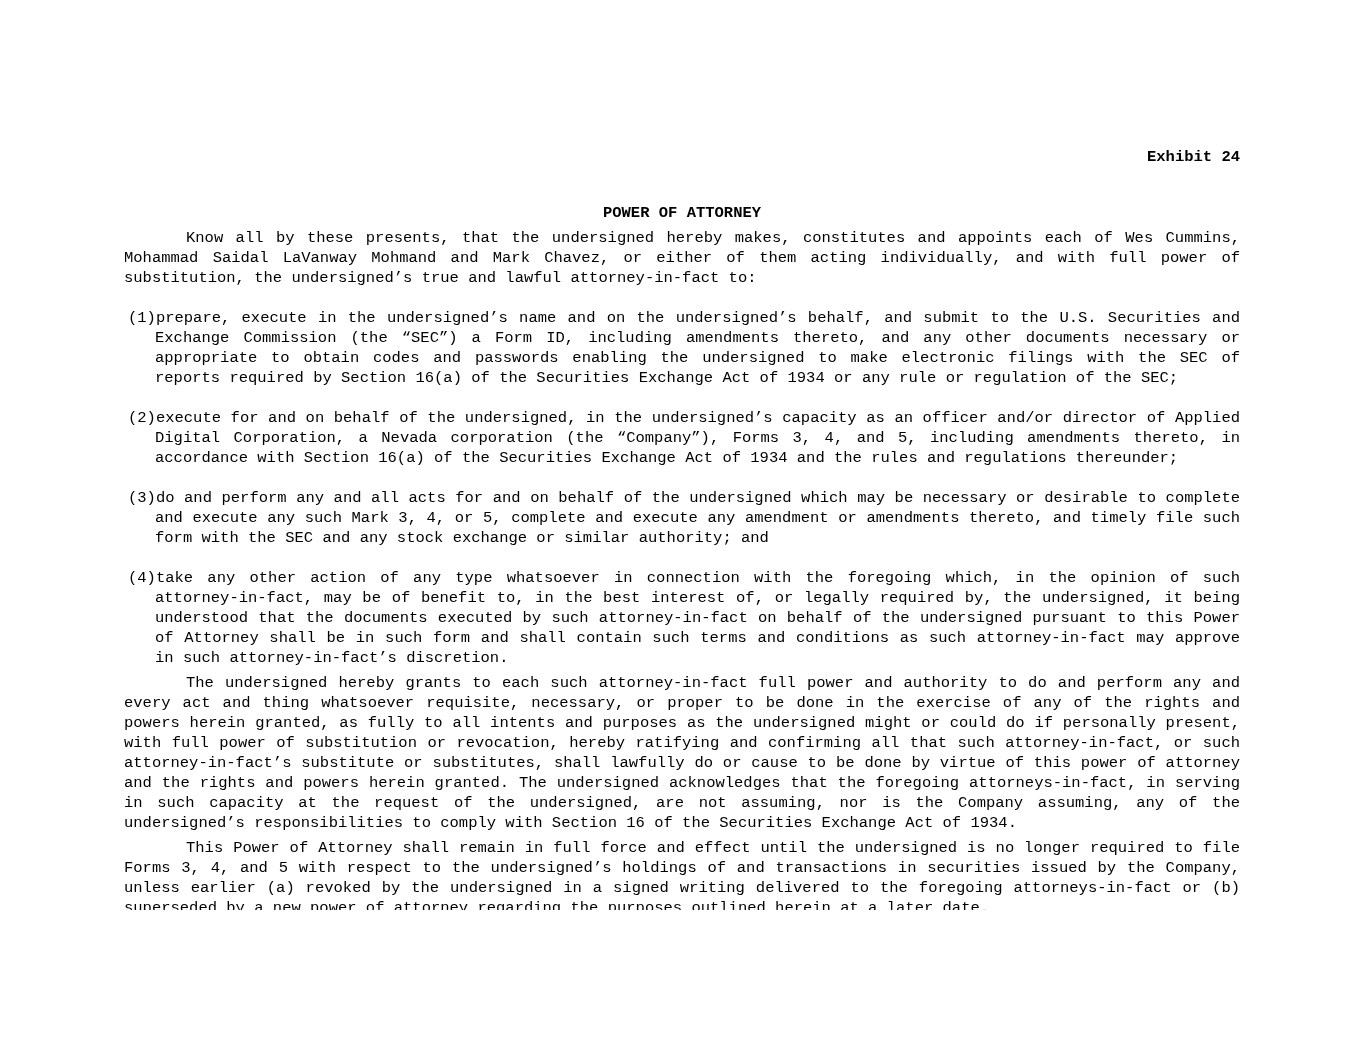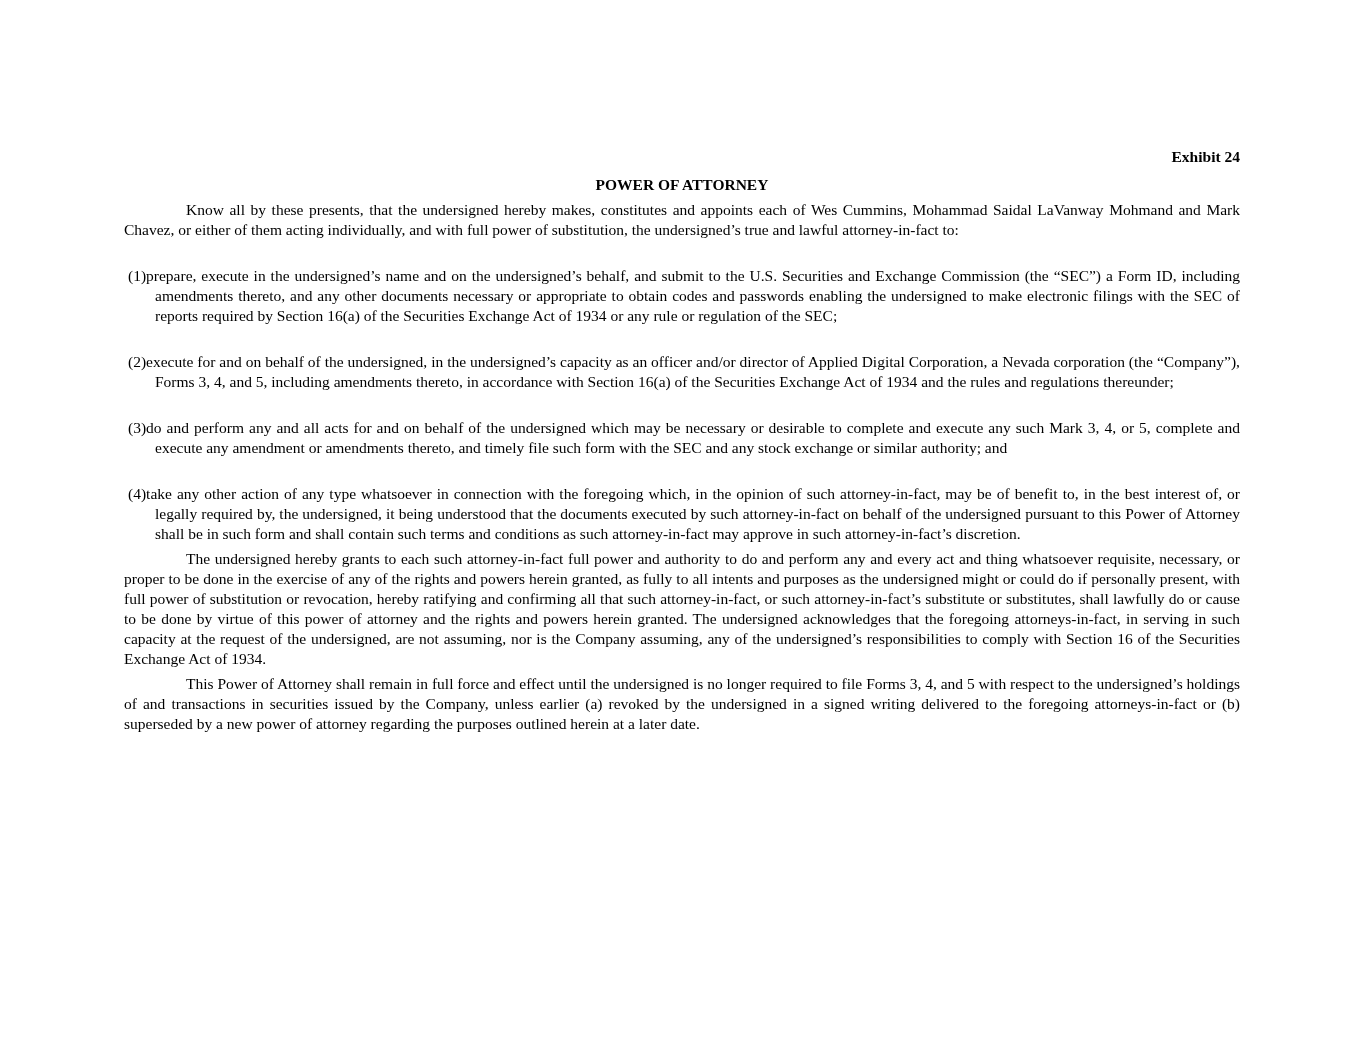--- a/index.html
+++ b/index.html
@@ -2,51 +2,51 @@
 <html><head>
 <meta charset="utf-8">
 <style>
   * { margin: 0; padding: 0; box-sizing: border-box; }
   html, body { background: #ffffff; }
   .page {
     position: relative;
     width: 1365px;
     height: 910px;
     background: #ffffff;
-    font-family: Liberation Serif, serif;
+    font-family: Liberation Mono, monospace;
     font-size: 15.5px;
     line-height: 20px;
     color: #000000;
     overflow: hidden;
   }
   .content {
     position: absolute;
     left: 124px;
     top: 147px;
     width: 1116px;
   }
   .exhibit-label {
     text-align: right;
     font-weight: bold;
   }
   .doc-title {
-    margin-top: 8px;
+    margin-top: 36px;
     text-align: center;
     font-weight: bold;
   }
   .para {
     margin-top: 5px;
     text-align: justify;
     text-indent: 62px;
   }
   .numbered-list {
     list-style: none;
   }
   .numbered-item {
-    margin-top: 26px;
+    margin-top: 20px;
     margin-left: 4px;
     padding-left: 27px;
     text-indent: -27px;
     text-align: justify;
   }
   .numbered-item .item-number,
   .numbered-item .item-text {
     text-indent: 0;
   }
 </style>

